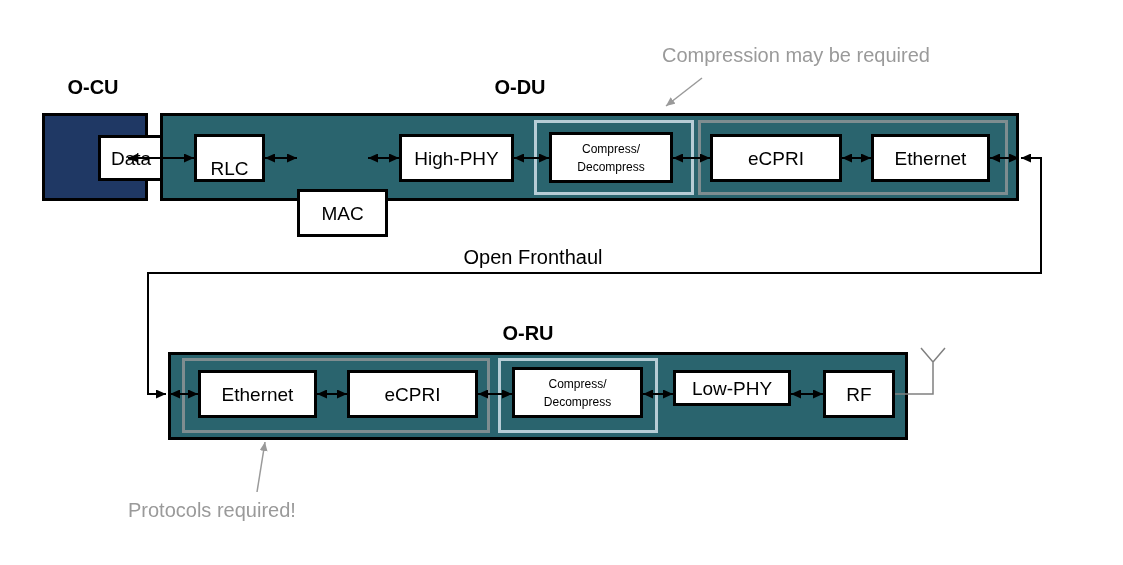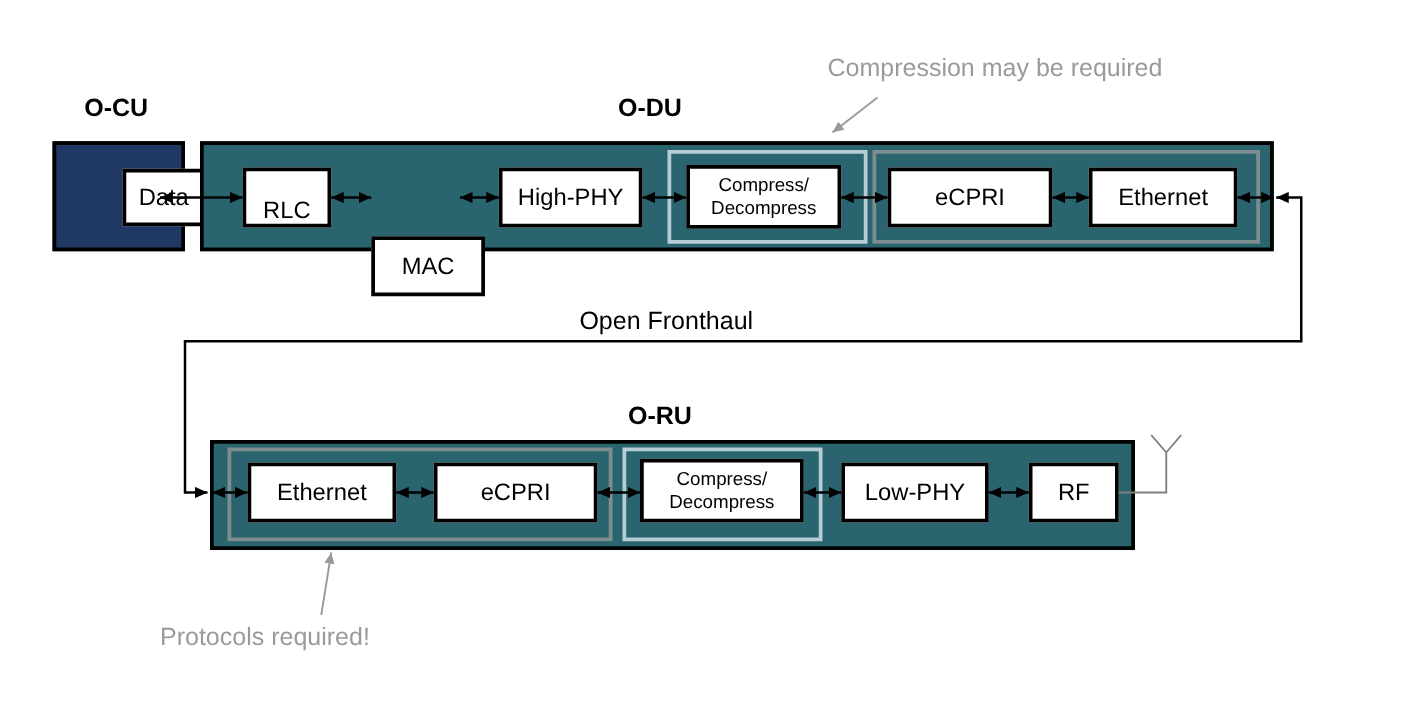--- a/index.html
+++ b/index.html
@@ -11,21 +11,21 @@
   .navy{background:var(--navy,#1f3864);}
   .teal{background:var(--teal,#2a646e);}
   .frame{position:absolute;box-sizing:border-box;background:transparent;}
   .frame.light{border:3px solid var(--frame_light_blue,#b7cdd6);}
   .frame.grey{border:3px solid var(--frame_grey,#7e8d90);}
   .box{
     position:absolute;background:var(--box_white,#fff);border:3px solid #000;box-sizing:border-box;
     display:flex;flex-direction:column;align-items:center;justify-content:center;
     font-size:19px;line-height:21px;text-align:center;
   }
-  .box.small{font-size:15px;line-height:18px;text-align:right;}
+  .box.small{font-size:12px;line-height:18px;text-align:right;}
   .blocktitle{position:absolute;font-size:20px;font-weight:bold;text-align:center;}
   .flabel{position:absolute;font-size:20px;text-align:center;}
   .note{position:absolute;font-size:20px;color:var(--note_grey,#9a9a9a);white-space:nowrap;}
   svg.wires{position:absolute;left:0;top:0;z-index:6;pointer-events:none;}
   .wire{stroke:#000;stroke-width:2;fill:none;}
   .gwire{stroke:var(--antenna_grey,#808080);stroke-width:1.5;fill:none;}
   .nwire{stroke:var(--note_grey,#9a9a9a);stroke-width:1.5;fill:none;}
 </style>
 </head>
 <body>
@@ -74,21 +74,21 @@
   <div class="box" style="left:198px;top:370px;width:119px;height:48px;">
     <span>Ethernet</span>
   </div>
   <div class="box" style="left:347px;top:370px;width:131px;height:48px;">
     <span>eCPRI</span>
   </div>
   <div class="box small" style="left:512px;top:367px;width:131px;height:51px;">
     <span>Compress/</span>
     <span>Decompress</span>
   </div>
-  <div class="box" style="left:673px;top:370px;width:118px;height:48px;">
+  <div class="box" style="left:673px;top:370px;width:118px;height:36px;">
     <span>Low-PHY</span>
   </div>
   <div class="box" style="left:823px;top:370px;width:72px;height:48px;">
     <span>RF</span>
   </div>
 
   <div class="note" style="left:662px;top:44px;">Compression may be required</div>
   <div class="note" style="left:128px;top:499px;">Protocols required!</div>
 
   <svg class="wires" width="1123" height="565" viewBox="0 0 1123 565">

